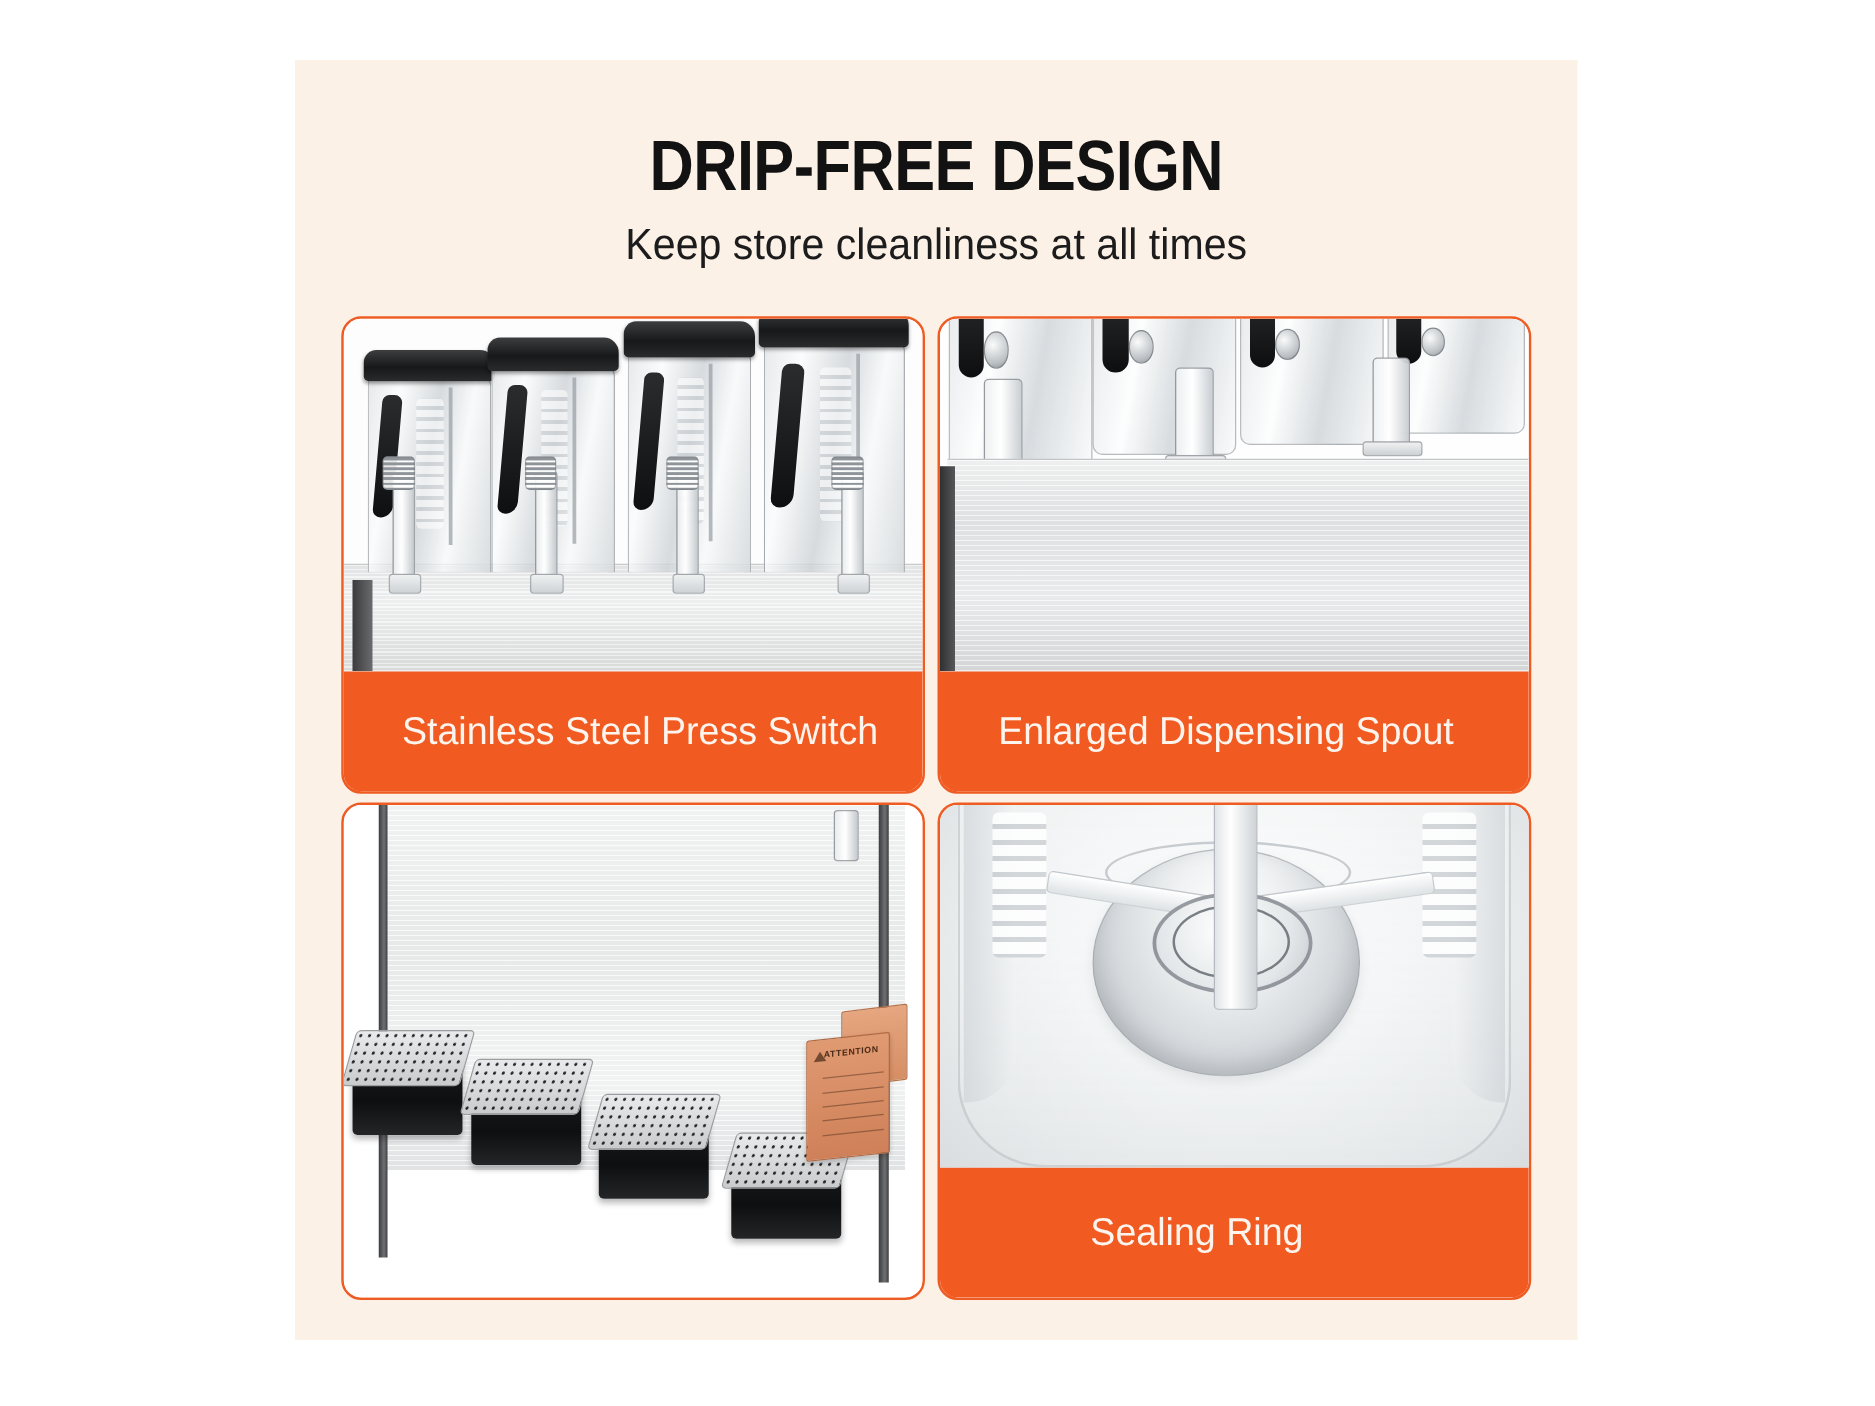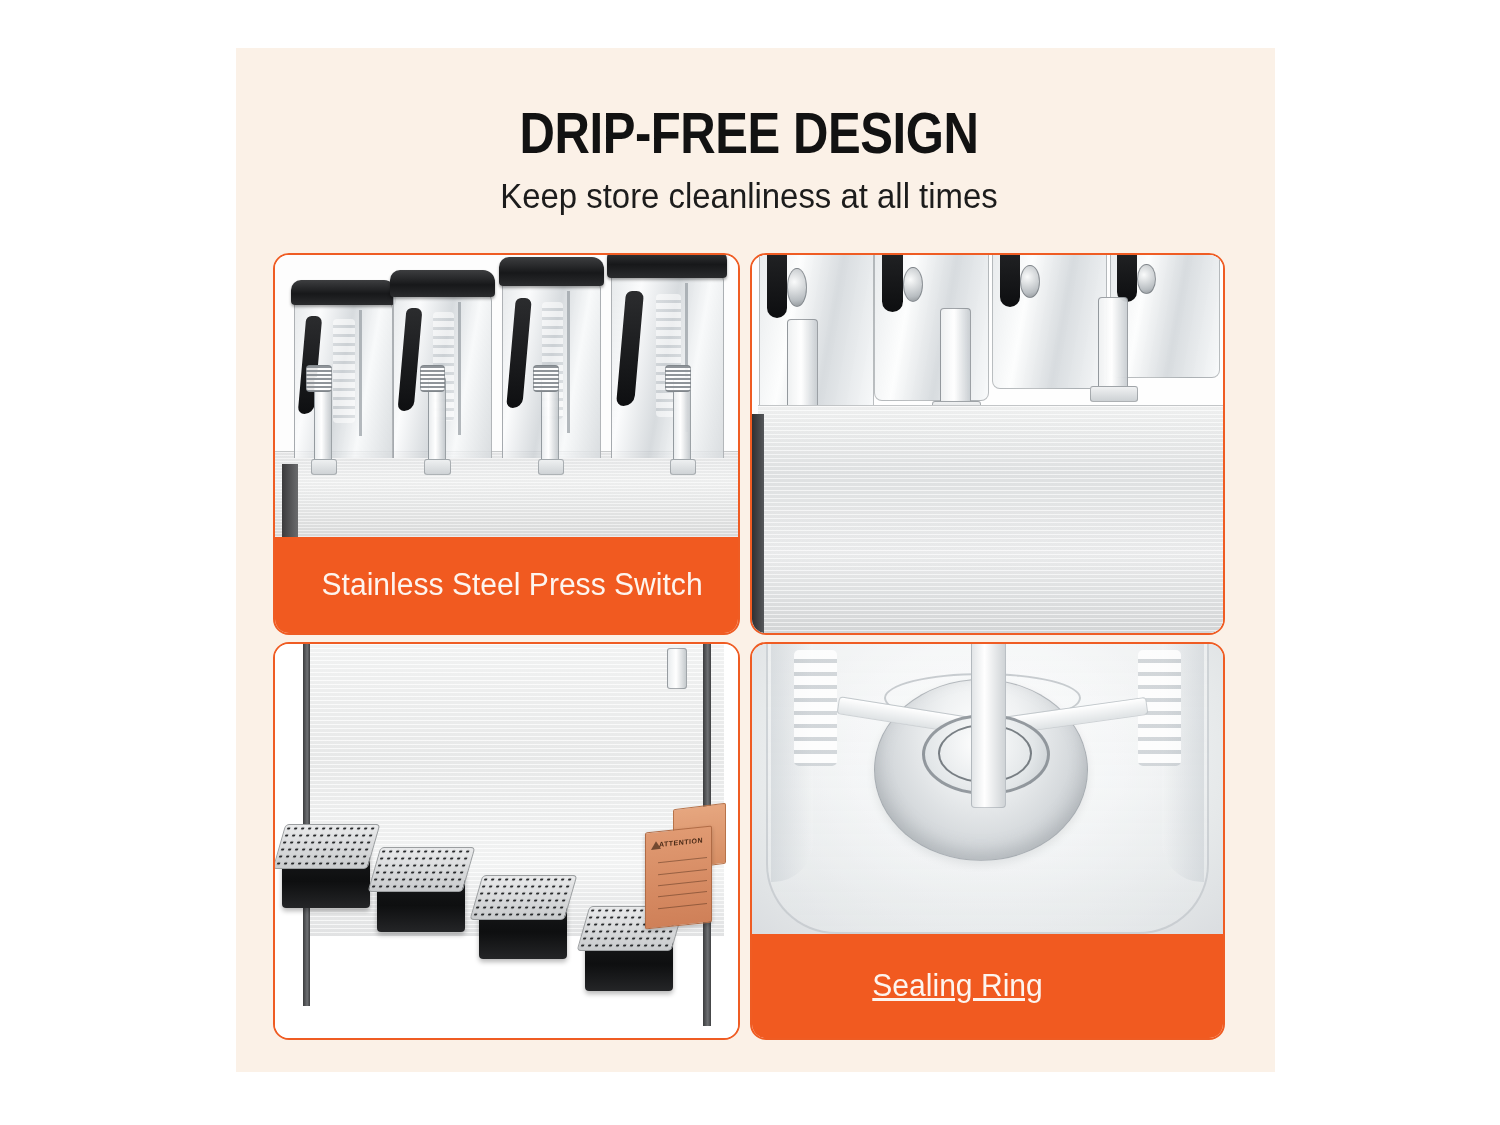--- a/index.html
+++ b/index.html
@@ -16,21 +16,20 @@
   }
 
   
   #panel {
     position: absolute;
     left: 236px;
     top: 48px;
     width: 1026px;
     height: 1024px;
     background: #fbf1e7;
-    padding-left: 13px;
   }
 
   
   #heading {
     position: absolute;
     left: 0;
     top: 0;
     width: 1026px;
     text-align: center;
   }
@@ -106,21 +105,21 @@
   }
   .banner .btext {
     font-size: 31px;
     line-height: 1.22;
     font-weight: 400;
     padding: 0 22px 0 48px;
     transform: scaleX(0.97);
     transform-origin: left center;
   }
   .banner.two-line { height: 96px; }
-  .banner.one-line { height: 104px; text-decoration: underline; }
+  .banner.one-line { height: 104px; }
   .banner.one-line .btext { padding-left: 124px; }
 
   
 
   
   .p1 { background:#fdfdfd; }
   .p1 .base {
     position:absolute; left:0; bottom:0; width:100%; height:30%;
     background:linear-gradient(180deg,#e7e8e9 0%,#f2f3f3 35%,#dcdddd 100%);
     border-top:1px solid #c7c9ca;
@@ -457,20 +456,23 @@
           </div>
           <div class="spout2" style="left:40%; top:14%; width:6%; height:26%;">
             <div class="f2"></div>
           </div>
           <div class="spout2" style="left:73.5%; top:11%; width:6%; height:25%;">
             <div class="f2"></div>
           </div>
 
           <div class="bigpanel"></div>
           <div class="edge"></div>
+        </div>
+        <div class="banner two-line">
+          <span class="btext">Enlarged Dispensing Spout</span>
         </div>
       </div>
     </div>
 
     <div class="cardslot left bottom">
       <div class="card">
         <div class="photo p3">
           <div class="cab"></div>
           <div class="post postL"></div>
           <div class="post postR"></div>

